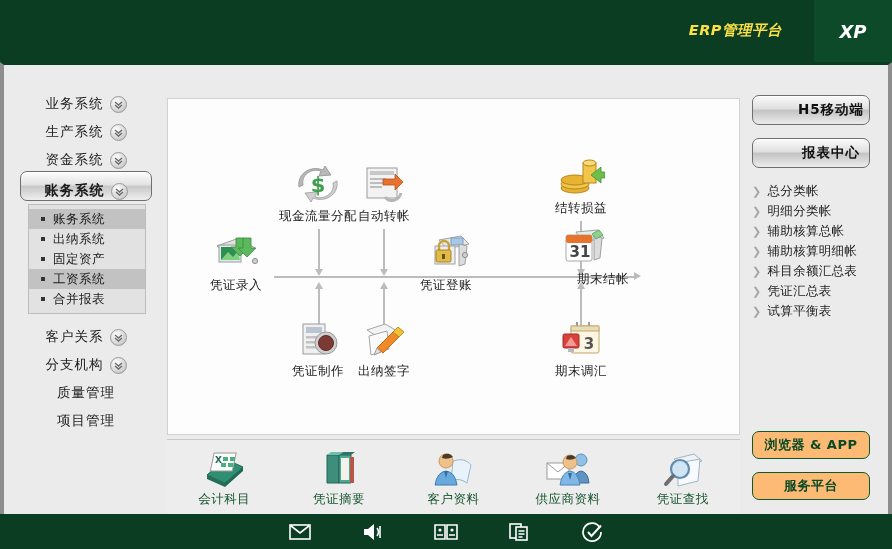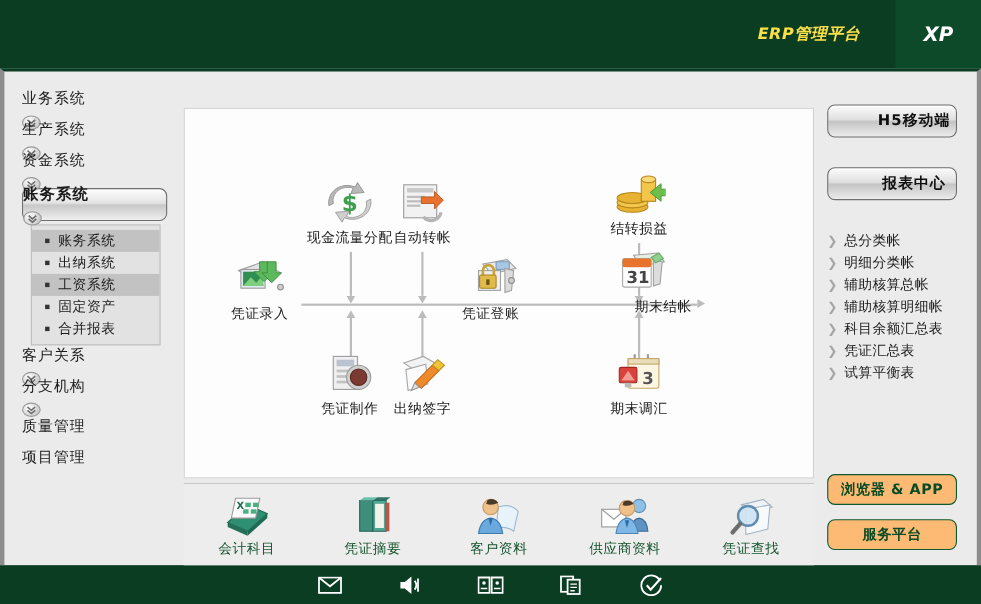--- a/index.html
+++ b/index.html
@@ -58,22 +58,22 @@
     position: absolute; left: 0; top: 62px; width: 892px; height: 452px;
     background: #ebebeb;
     border-top: 3px solid #0a3d22;
     border-left: 4px solid #8d8d8d;
     border-right: 4px solid #8d8d8d;
   }
 
   
   .sidebar { position: absolute; left: 16px; top: 20px; width: 132px; }
   .nav-item {
-    display: flex; align-items: flex-start; justify-content: center;
-    height: 28px; gap: 6px; cursor: pointer; flex-direction: column;
+    display: flex; align-items: flex-end; justify-content: center;
+    height: 28px; gap: 6px; cursor: pointer;
   }
   .nav-label { font-size: 13.5px; color:#1b1b1b; letter-spacing: 1px; }
   .chev {
     width: 17px; height: 17px; border-radius: 50%;
     background: radial-gradient(circle at 35% 30%, #ffffff, #cfcfcf 70%, #a8a8a8);
     border: 1px solid #9a9a9a;
     display: flex; align-items: center; justify-content: center;
     font-size: 9px; color:#5a5a5a; line-height: 1;
   }
   .chev svg { display:block; }
@@ -127,21 +127,21 @@
     background: #ededed; border-top: 1px solid #c9c9c9;
     display: flex; align-items: center; justify-content: space-around;
   }
   .tool { width: 100px; text-align: center; cursor: pointer; }
   .tool .ico { height: 42px; display:flex; align-items:flex-end; justify-content:center; }
   .tool .lbl { font-size: 12.5px; color:#14532d; margin-top: 2px; letter-spacing:.5px;text-align:center; }
 
   
   .right-panel { position: absolute; right: 14px; top: 30px; width: 122px; }
   .btn3d {
-    display: block; width: 118px; height: 30px; margin-bottom: 27px;
+    display: block; width: 118px; height: 30px; margin-bottom: 13px;
     background: linear-gradient(180deg,#fbfbfb 0%,#e0e0e0 45%,#c4c4c4 52%,#ececec 100%);
     border: 1px solid #6f6f6f; border-radius: 7px;
     font-family: "DejaVu Sans", "Liberation Sans", sans-serif;
     font-size: 13.5px; font-weight: bold; color:#101010; letter-spacing: 1px;
     cursor: pointer; box-shadow: inset 0 1px 0 #ffffff; padding-left: 40px;
   }
   .links { margin-top: 4px; }
   .link-row {
     display: flex; align-items: center; height: 20px; cursor: pointer;
     font-size: 12.5px; color:#1a1a1a; letter-spacing:.3px;
@@ -219,27 +219,27 @@
         </div>
         <div class="submenu">
           <div class="sub-item hl">
             <span class="bullet"></span>
             <span>账务系统</span>
           </div>
           <div class="sub-item">
             <span class="bullet"></span>
             <span>出纳系统</span>
           </div>
+          <div class="sub-item">
+            <span class="bullet"></span>
+            <span>固定资产</span>
+          </div>
           <div class="sub-item hl">
             <span class="bullet"></span>
             <span>工资系统</span>
-          </div>
-          <div class="sub-item">
-            <span class="bullet"></span>
-            <span>固定资产</span>
           </div>
           <div class="sub-item">
             <span class="bullet"></span>
             <span>合并报表</span>
           </div>
         </div>
         <div class="nav-item">
           <span class="nav-label">客户关系</span>
           <span class="chev">
             <svg width="11" height="11" viewBox="0 0 11 11" xmlns="http://www.w3.org/2000/svg">

